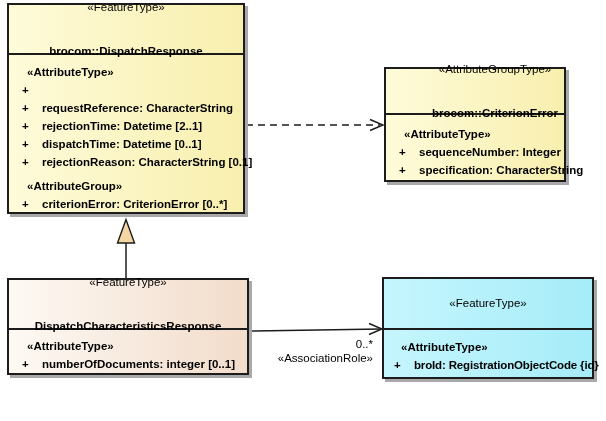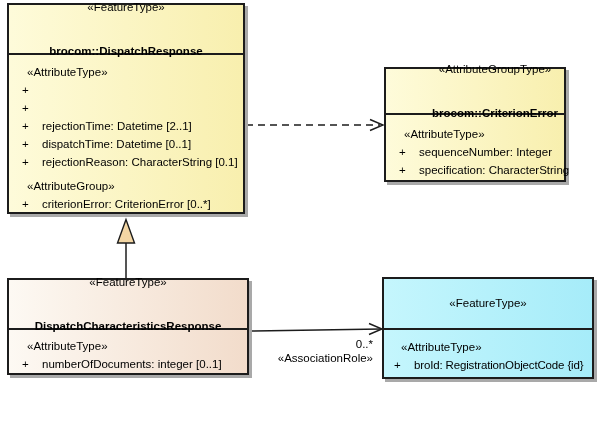--- a/index.html
+++ b/index.html
@@ -32,21 +32,21 @@
     display: flex;
     flex-direction: column;
     align-items: center;
     justify-content: center;
     line-height: 17px;
     text-align: center;
   }
   .cname { font-weight: bold; white-space: nowrap; margin-top: 27px; }
   .cname.abstract { font-style: italic; }
 
-  .body { box-sizing: border-box; padding: 8px 12px 0 6px; }
+  .body { box-sizing: border-box; padding: 8px 12px 0 6px; font-weight: bold; }
   .sec-heading { padding-left: 12px; white-space: nowrap; }
   .attr-row { display: flex; padding-left: 7px; white-space: nowrap; }
   .attr-row .vis { width: 20px; flex: none; }
   .spacer { height: 6px; }
 
   
   #box-dispatch-response { left:7px;  top:3px;   width:238px; height:211px; }
   #box-dispatch-response .hdr { height: 50px; }
 
   #box-criterion-error   { left:384px; top:67px; width:182px; height:115px; }
@@ -100,20 +100,21 @@
       <div class="stereo">«FeatureType»</div>
       <div class="cname">brocom::DispatchResponse</div>
     </div>
     <div class="body">
       <div class="sec-heading">«AttributeType»</div>
       <div class="attr-row">
         <span class="vis">+</span>
       </div>
       <div class="attr-row">
         <span class="vis">+</span>
+        <span>requestReference: CharacterString</span>
       </div>
       <div class="attr-row">
         <span class="vis">+</span>
         <span>rejectionTime: Datetime [2..1]</span>
       </div>
       <div class="attr-row">
         <span class="vis">+</span>
         <span>dispatchTime: Datetime [0..1]</span>
       </div>
       <div class="attr-row">

